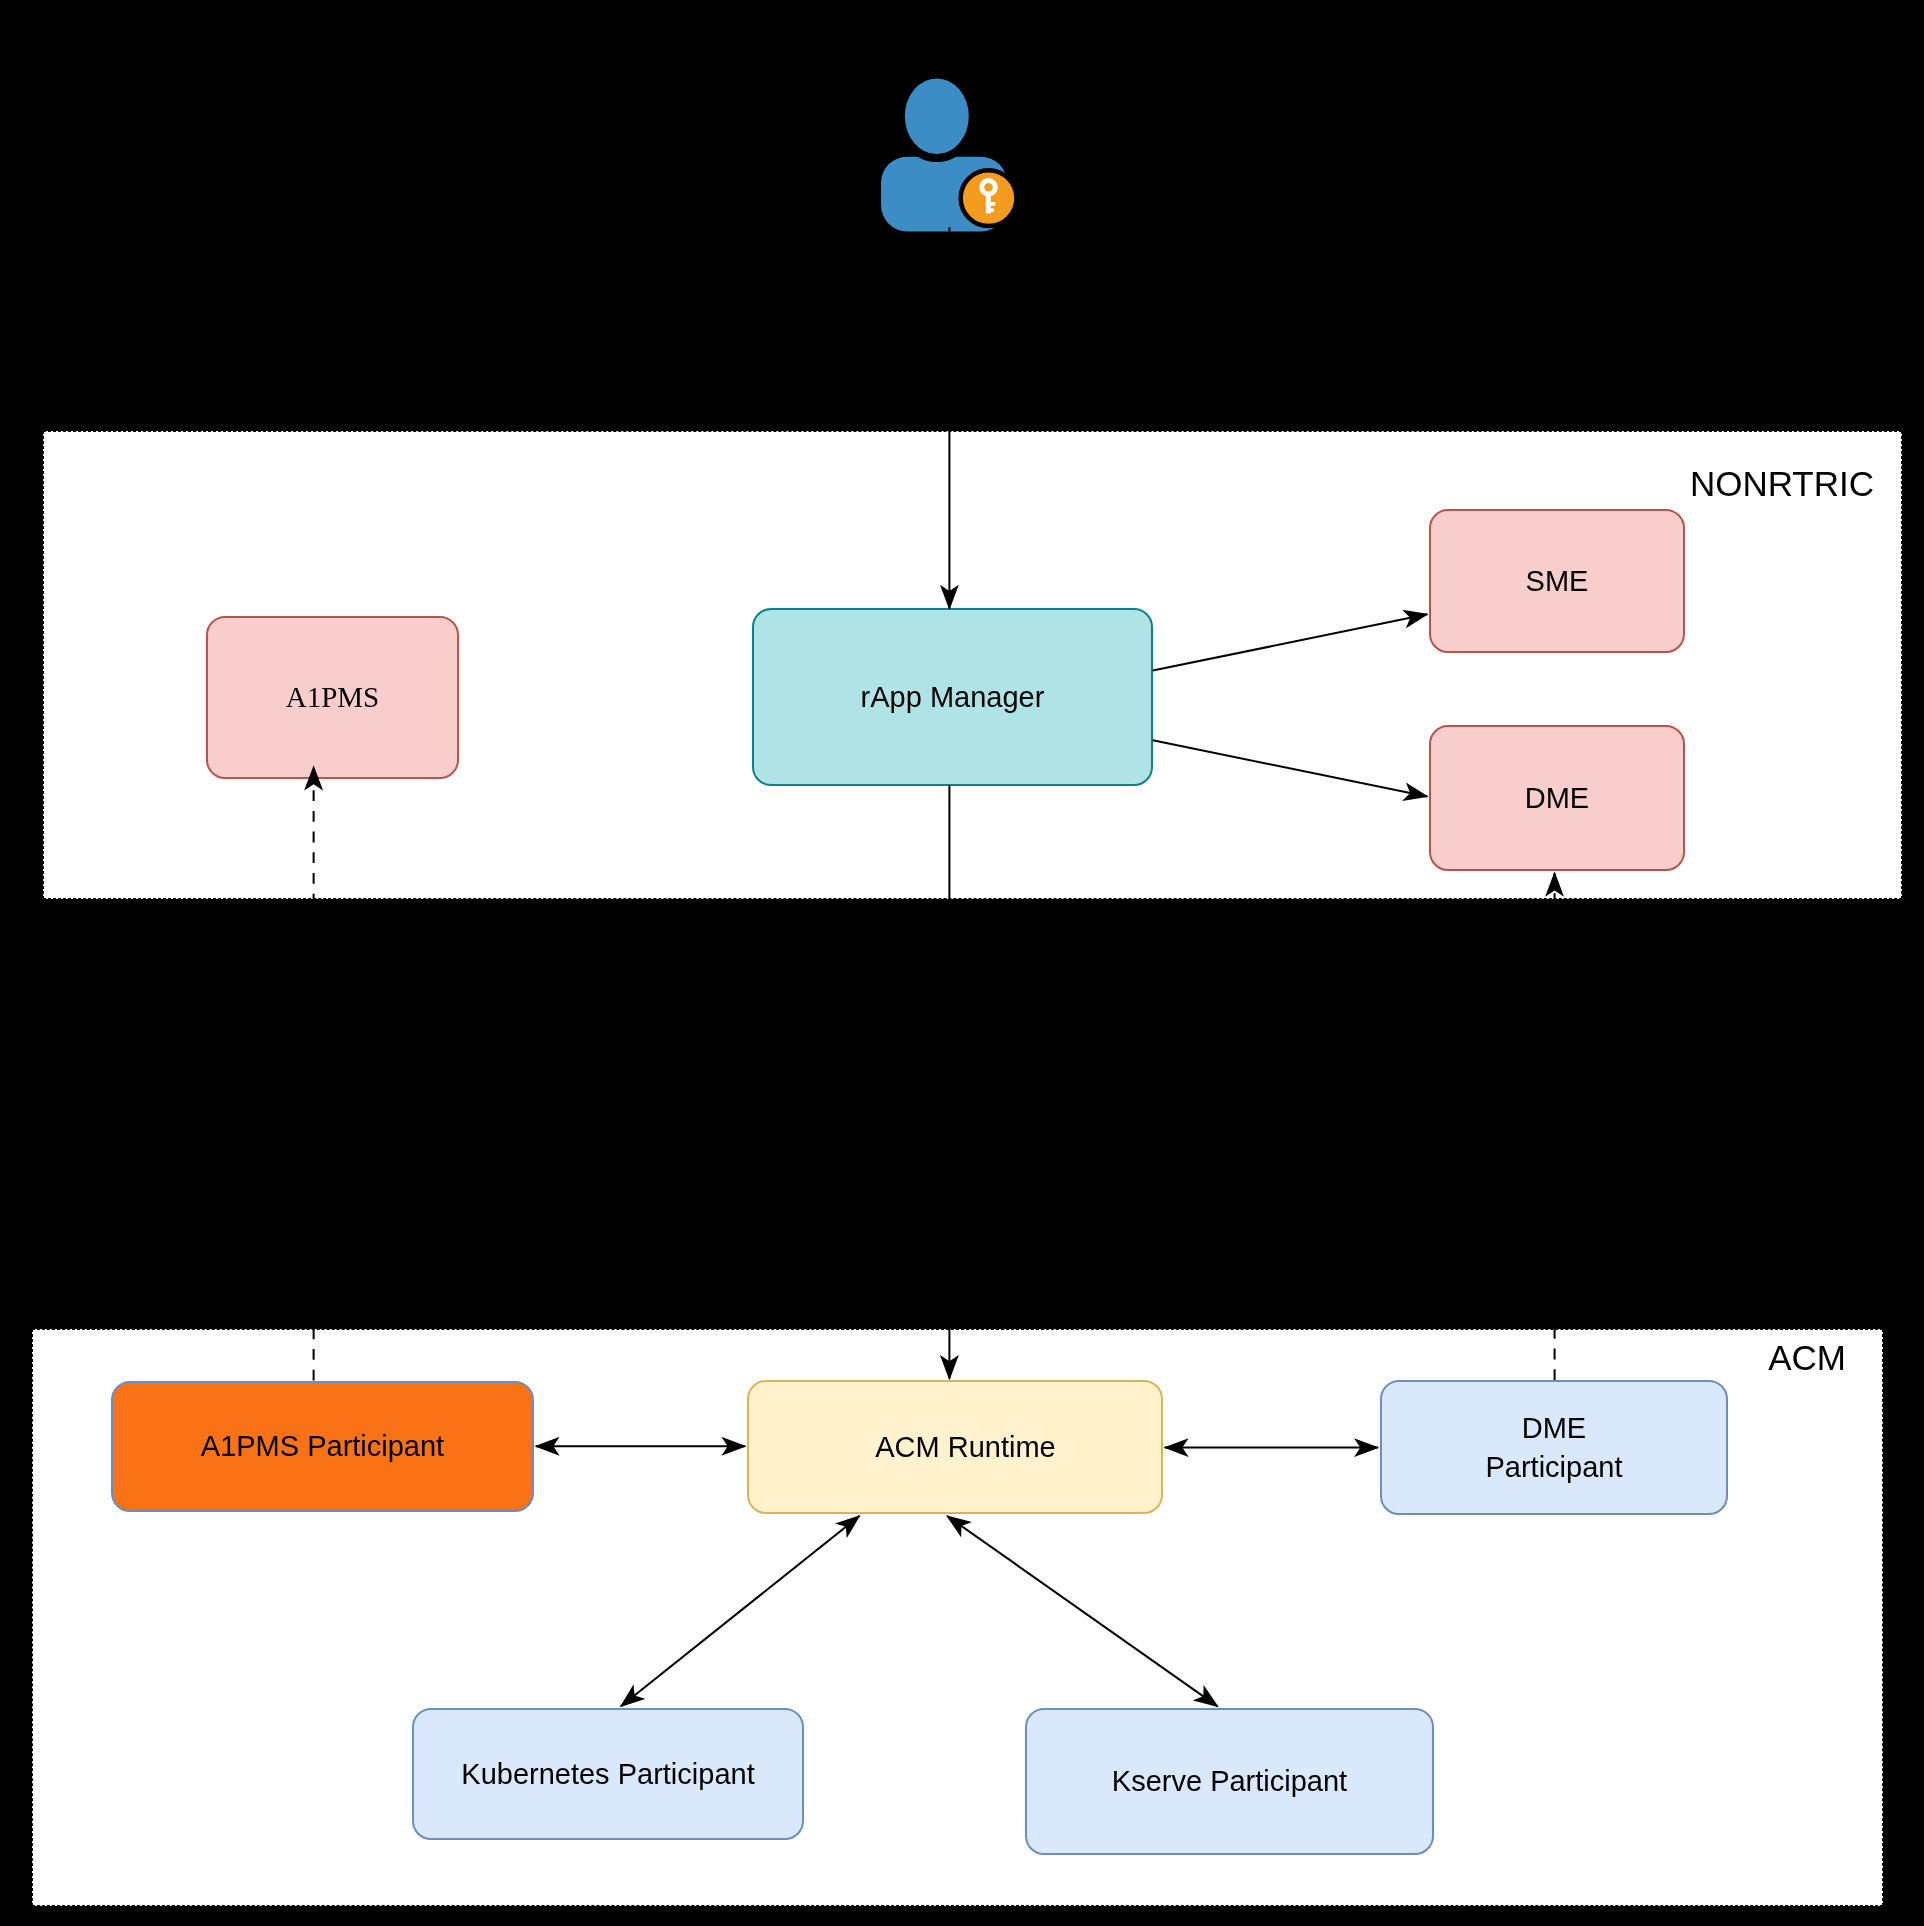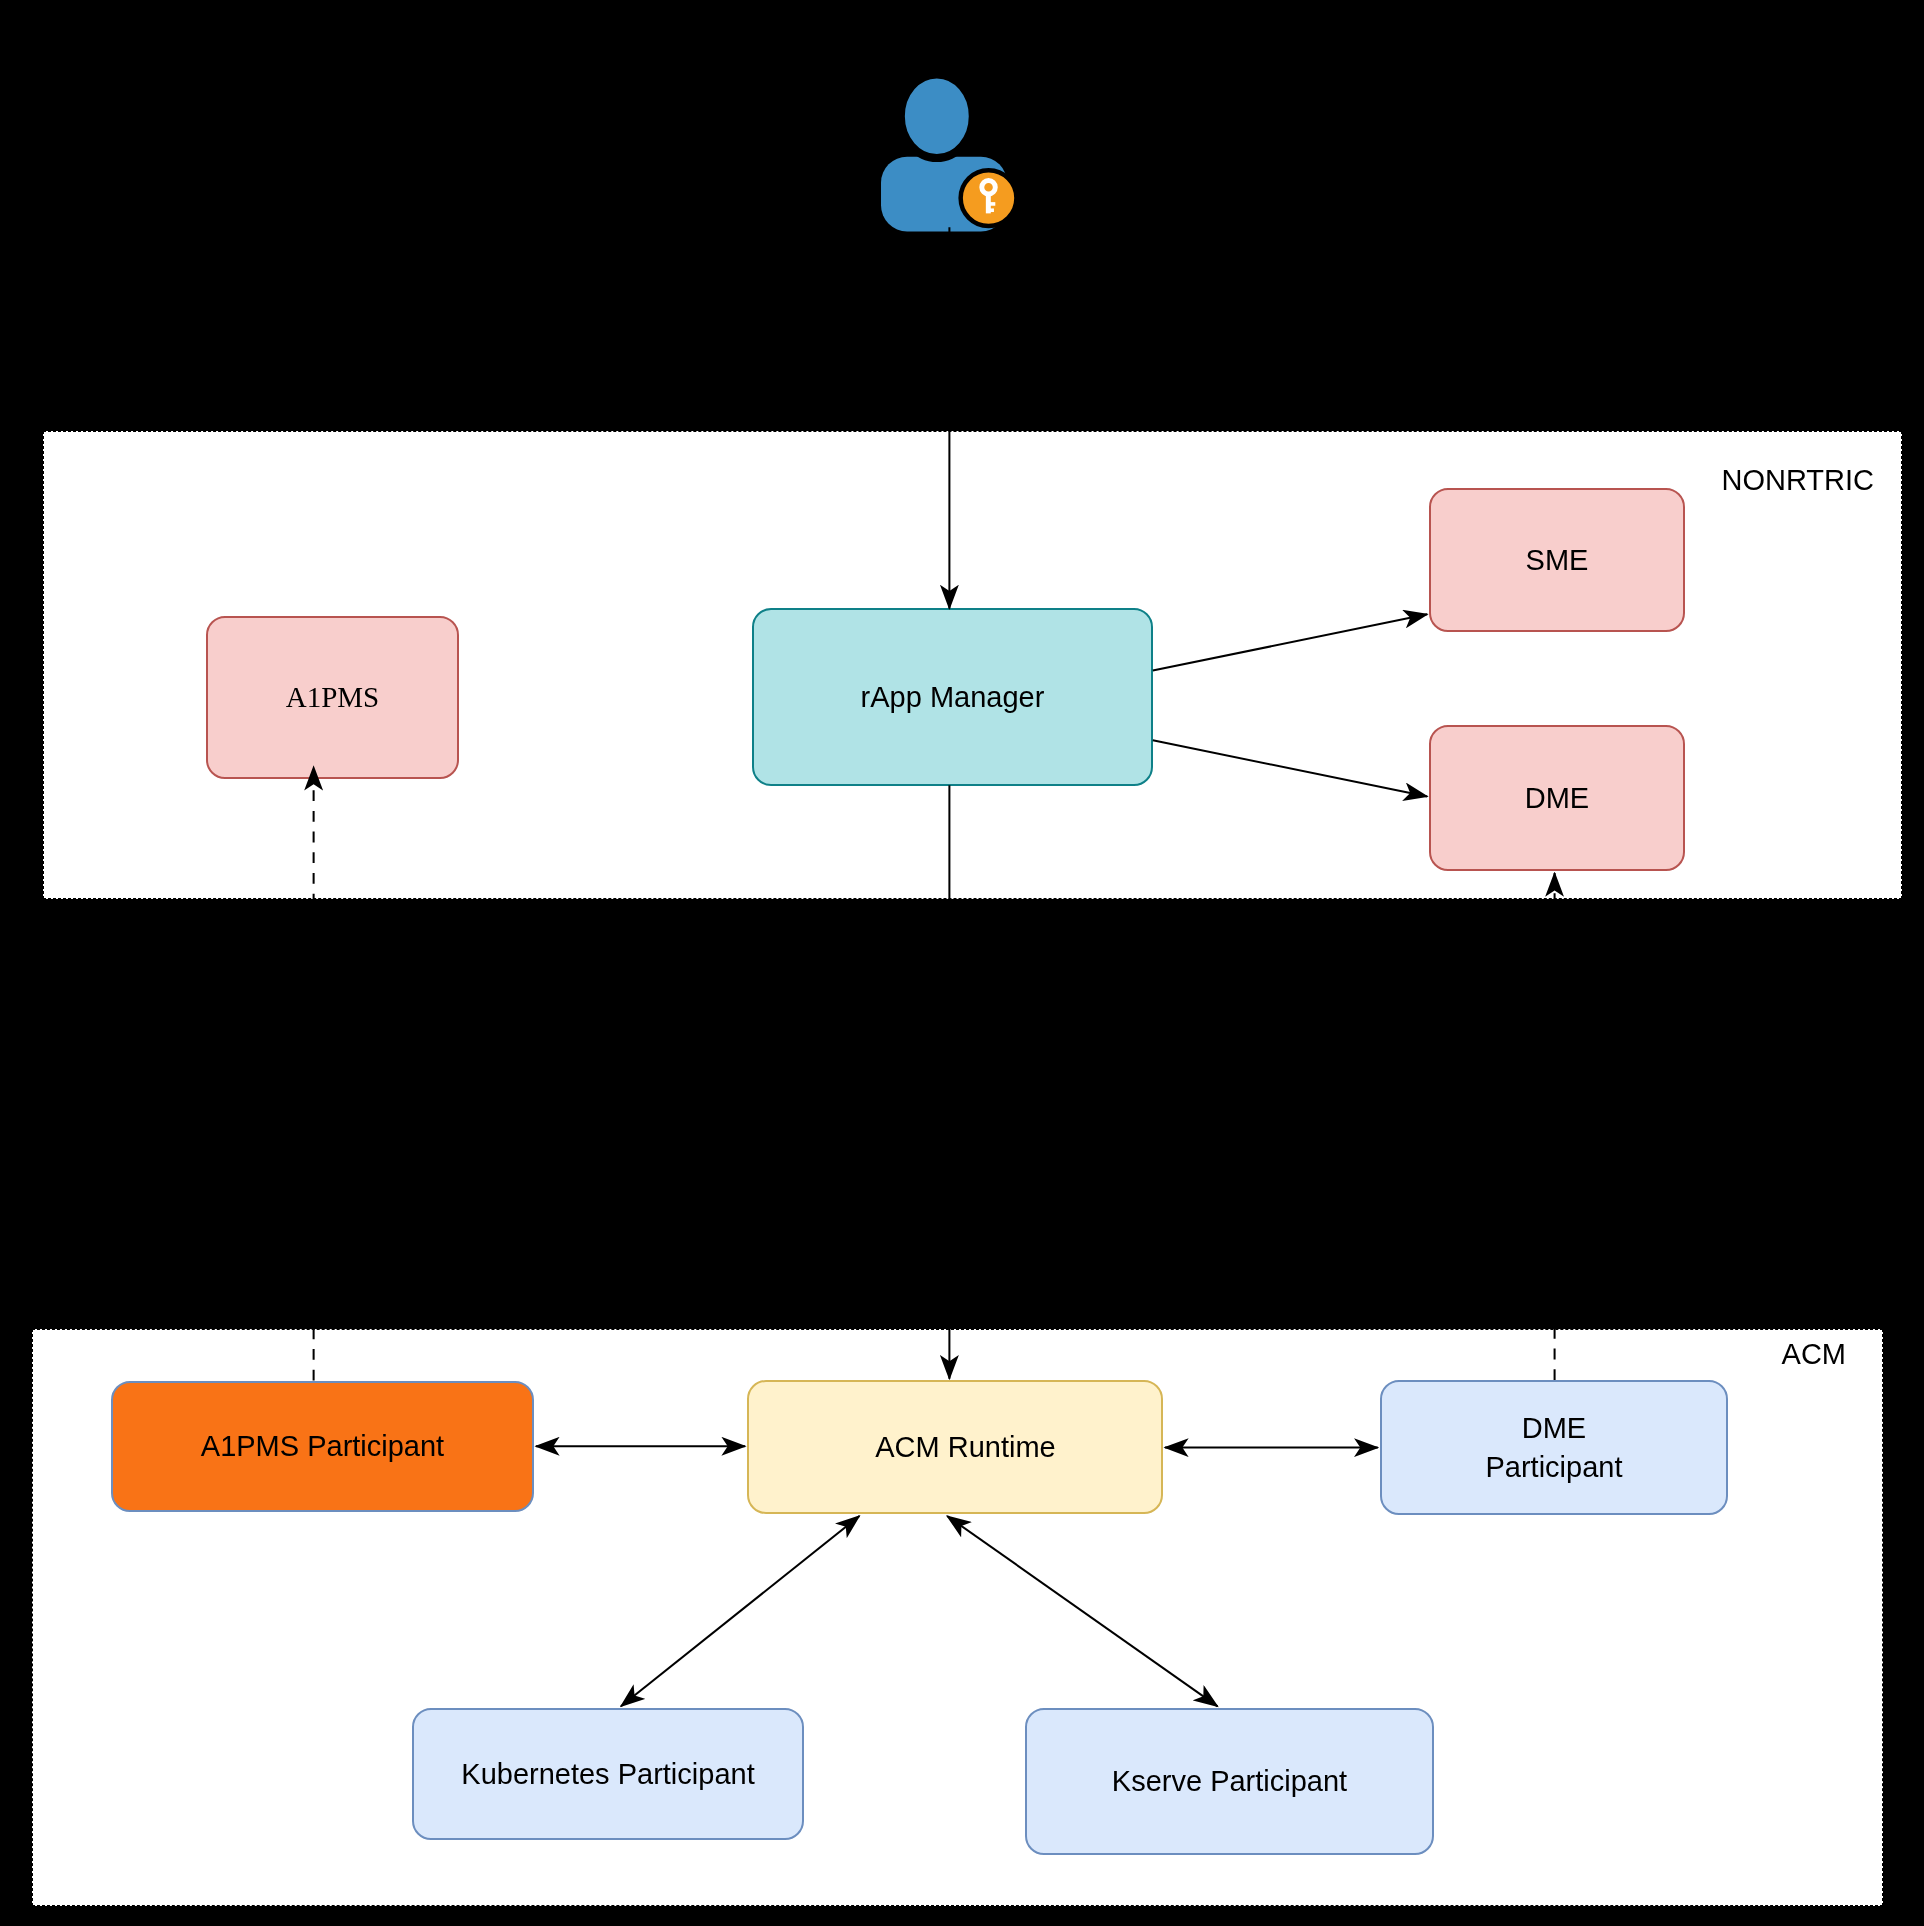--- a/index.html
+++ b/index.html
@@ -14,21 +14,21 @@
   .zone{
     position:absolute;
     background:#ffffff;
     border:1.8px dashed #000000;
     box-sizing:border-box;
   }
   #zone-nonrtric{left:43px;top:431px;width:1859px;height:468px;}
   #zone-acm{left:32px;top:1329px;width:1851px;height:577px;}
   .zone-label{
     position:absolute;
-    font-size:29px;
+    font-size:35px;
     color:#000;
     white-space:nowrap;
   }
   #zone-nonrtric .zone-label{right:27px;top:31.5px;}
   #zone-acm .zone-label{right:36px;top:8px;}
 
   
   .node{
     position:absolute;
     box-sizing:border-box;
@@ -42,21 +42,21 @@
     color:#000;
     z-index:2;
   }
   .node-pink  {background:#f8cecc;border:2.3px solid #b85450;}
   .node-teal  {background:#b0e3e6;border:2.3px solid #0e8088;}
   .node-yellow{background:#fff2cc;border:2.3px solid #d6b656;}
   .node-blue  {background:#dae8fc;border:2.3px solid #6c8ebf;}
 
   #node-a1pms       {left:206px; top:616px;width:253px;height:163px;font-family:Liberation Serif, serif;}
   #node-rapp        {left:752px;top:608px;width:401px;height:178px;}
-  #node-sme         {left:1429px;top:488px;width:256px;height:144px;}
+  #node-sme         {left:1429px;top:509px;width:256px;height:144px;}
   #node-dme         {left:1429px;top:725px;width:256px;height:146px;}
   #node-a1pms-part  {left:111px; top:1381px;width:423px;height:131px;}
   #node-acm-runtime {left:747px;top:1380px;width:416px;height:134px;}
   #node-dme-part    {left:1380px;top:1380px;width:348px;height:135px;}
   #node-k8s-part    {left:412px; top:1708px;width:392px;height:132px;}
   #node-kserve-part {left:1025px;top:1708px;width:409px;height:147px;}
 
   #edges-svg{
     position:absolute;left:0;top:0;z-index:5;
     pointer-events:none;

